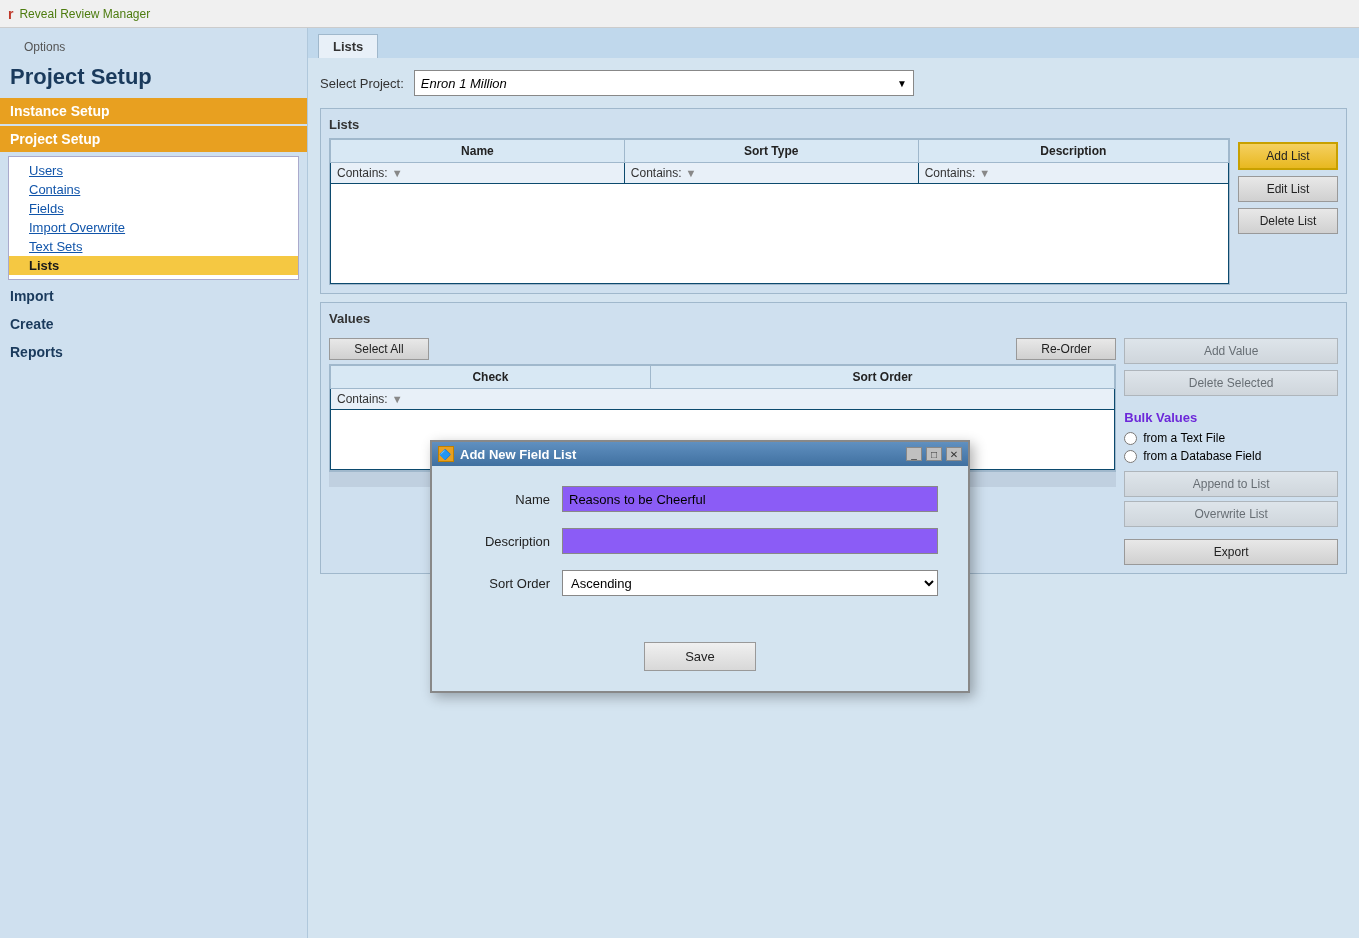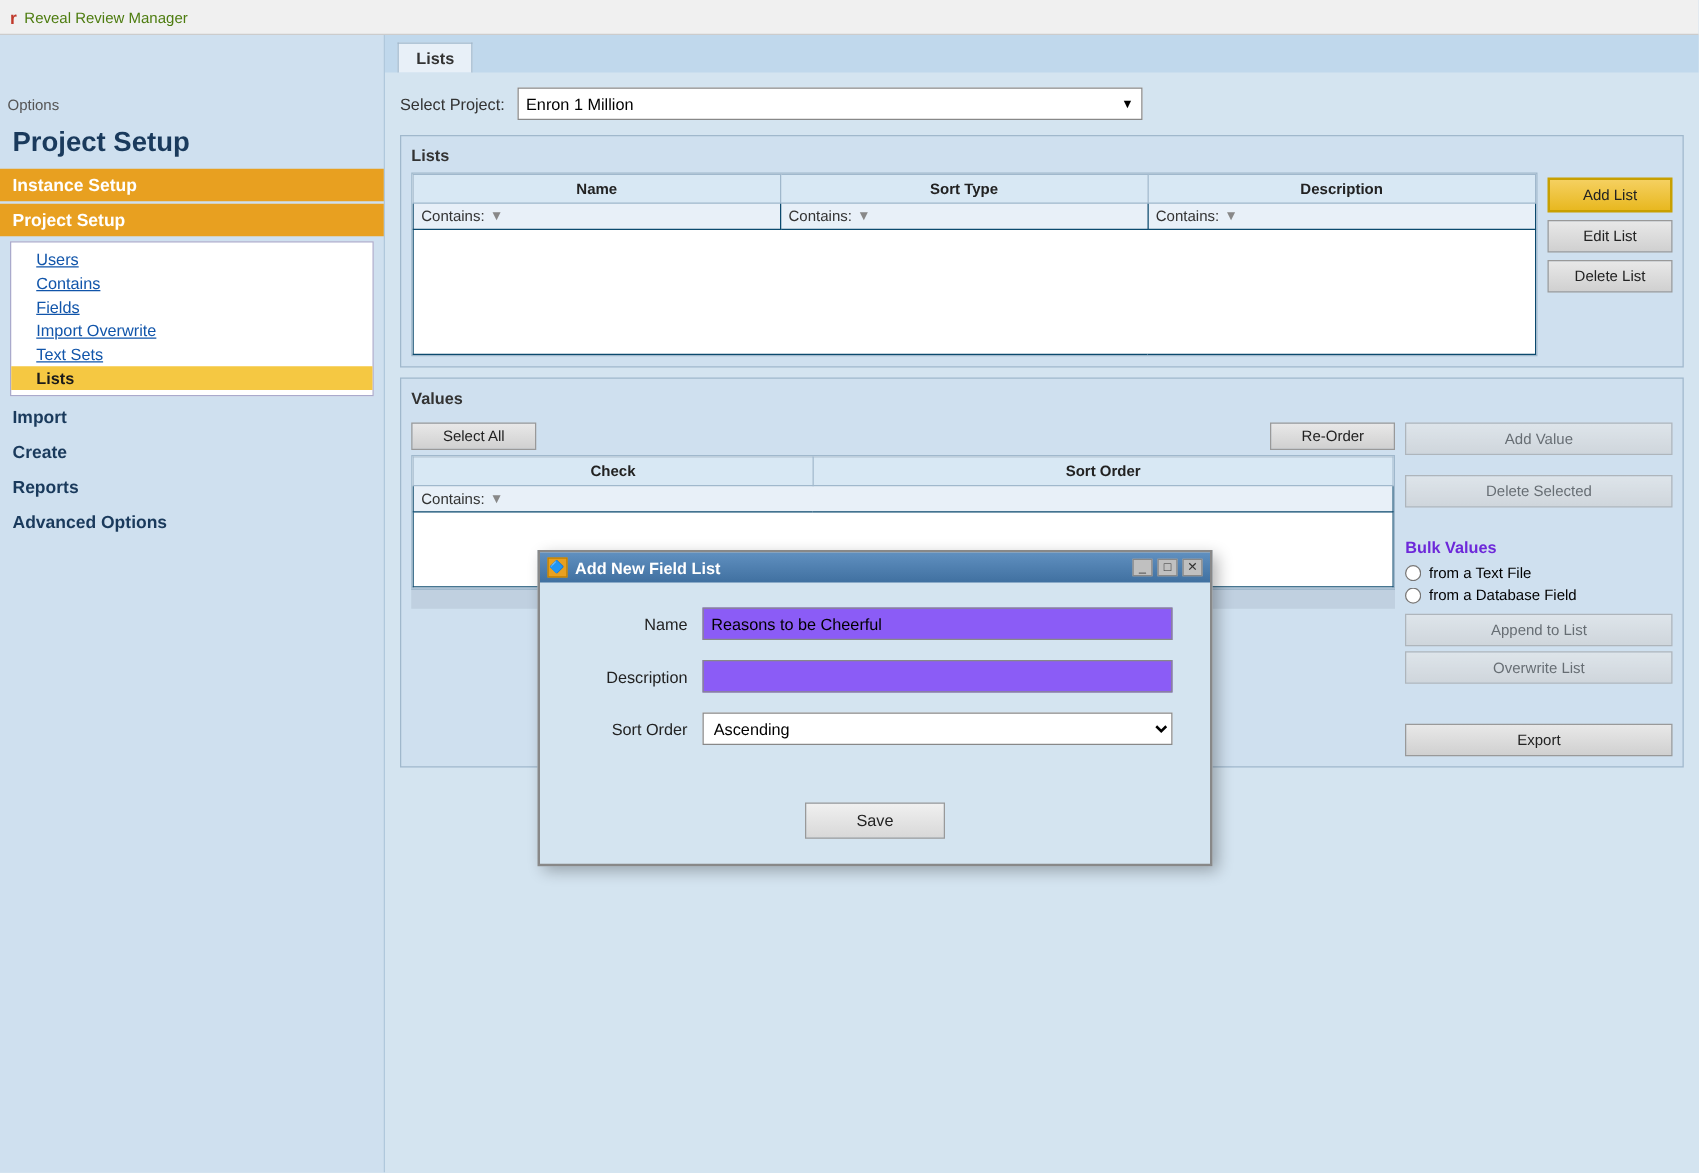--- a/index.html
+++ b/index.html
@@ -8,21 +8,21 @@
     
     .title-bar { background: #f0f0f0; border-bottom: 1px solid #ccc; height: 28px; display: flex; align-items: center; padding: 0 8px; gap: 6px; }
     .title-bar-icon { color: #c0392b; font-size: 14px; font-weight: bold; }
     .title-bar-text { font-size: 12px; color: #4d7c0f; }
 
     
     .main-layout { display: flex; height: calc(938px - 28px); }
 
     
     .sidebar { width: 308px; background: #cfe0ef; border-right: 1px solid #b0c8dc; display: flex; flex-direction: column; padding: 8px 0; }
-    .sidebar-options { font-size: 12px; color: #555; padding: 4px 10px 6px 6px; margin-top: 37px; }
+    .sidebar-options { font-size: 12px; color: #555; padding: 4px 10px 6px 24px; }
     .sidebar-title { font-size: 22px; font-weight: bold; color: #1a3a5c; padding: 4px 10px 8px 10px; }
     .sidebar-section { background: #e8a020; color: #fff; font-size: 14px; font-weight: bold; padding: 5px 10px; margin-bottom: 2px; }
     .sidebar-item { color: #1155aa; text-decoration: underline; padding: 2px 20px; cursor: pointer; font-size: 13px; }
     .sidebar-item.active { background: #f5c842; color: #1a1a1a; font-weight: bold; text-decoration: none; padding: 2px 20px; display: block; }
     .sidebar-items-box { background: #fff; border: 1px solid #aac; margin: 2px 8px; padding: 4px 0; }
     .sidebar-section-header { font-size: 14px; font-weight: bold; color: #1a3a5c; padding: 6px 10px; cursor: pointer; }
 
     
     .content { flex: 1; display: flex; flex-direction: column; background: #d4e4f0; }
 
@@ -86,21 +86,21 @@
     
     .bulk-values { margin-top: 8px; }
     .bulk-title { font-weight: bold; font-size: 13px; color: #6d28d9; margin-bottom: 6px; }
     .radio-row { display: flex; align-items: center; gap: 6px; margin-bottom: 4px; font-size: 12px; }
     .radio-row input { accent-color: #4488cc; }
 
     
     .h-scrollbar { height: 16px; background: #c0d0e0; border-top: 1px solid #a0b8cc; display: flex; align-items: center; justify-content: center; }
 
     .values-table-area { display: flex; gap: 8px; }
-    .values-right { display: flex; flex-direction: column; gap: 16px; min-width: 130px; }
+    .values-right { display: flex; flex-direction: column; gap: 6px; min-width: 130px; }
   </style>
 </head>
 <body>
 
 <div class="title-bar">
   <span class="title-bar-icon">r</span>
   <span class="title-bar-text">Reveal Review Manager</span>
 </div>
 
 <div class="main-layout">
@@ -120,34 +120,33 @@
       <div class="sidebar-item">Contains</div>
       <div class="sidebar-item">Fields</div>
       <div class="sidebar-item">Import Overwrite</div>
       <div class="sidebar-item">Text Sets</div>
       <div class="sidebar-item active">Lists</div>
     </div>
 
     <div class="sidebar-section-header">Import</div>
     <div class="sidebar-section-header">Create</div>
     <div class="sidebar-section-header">Reports</div>
-    <div class="sidebar-section-header">Advanced Options</div>
   </div>
 
   <div class="content">
 
     <div class="tab-bar">
       <div class="tab active">Lists</div>
     </div>
 
     <div class="content-area">
 
       <div class="select-project-row">
         <label class="select-project-label">Select Project:</label>
-        <div class="select-project-dropdown" style="width:500px; height:26px; border:1px solid #888; background:#fff; display:flex; align-items:center; padding:0 6px; justify-content:space-between;">
+        <div class="select-project-dropdown" style="width:500px; height:26px; border:1px solid #888; background:#fff; display:flex; align-items:center; padding:0 6px; justify-content:space-between;font-style:italic;">
           <span>Enron 1 Million</span>
           <span style="font-size:10px;">▼</span>
         </div>
       </div>
 
       <div class="lists-panel">
         <div class="panel-title">Lists</div>
         <div class="lists-table-area">
           <div class="lists-table-wrap">
             <div class="table-container">

